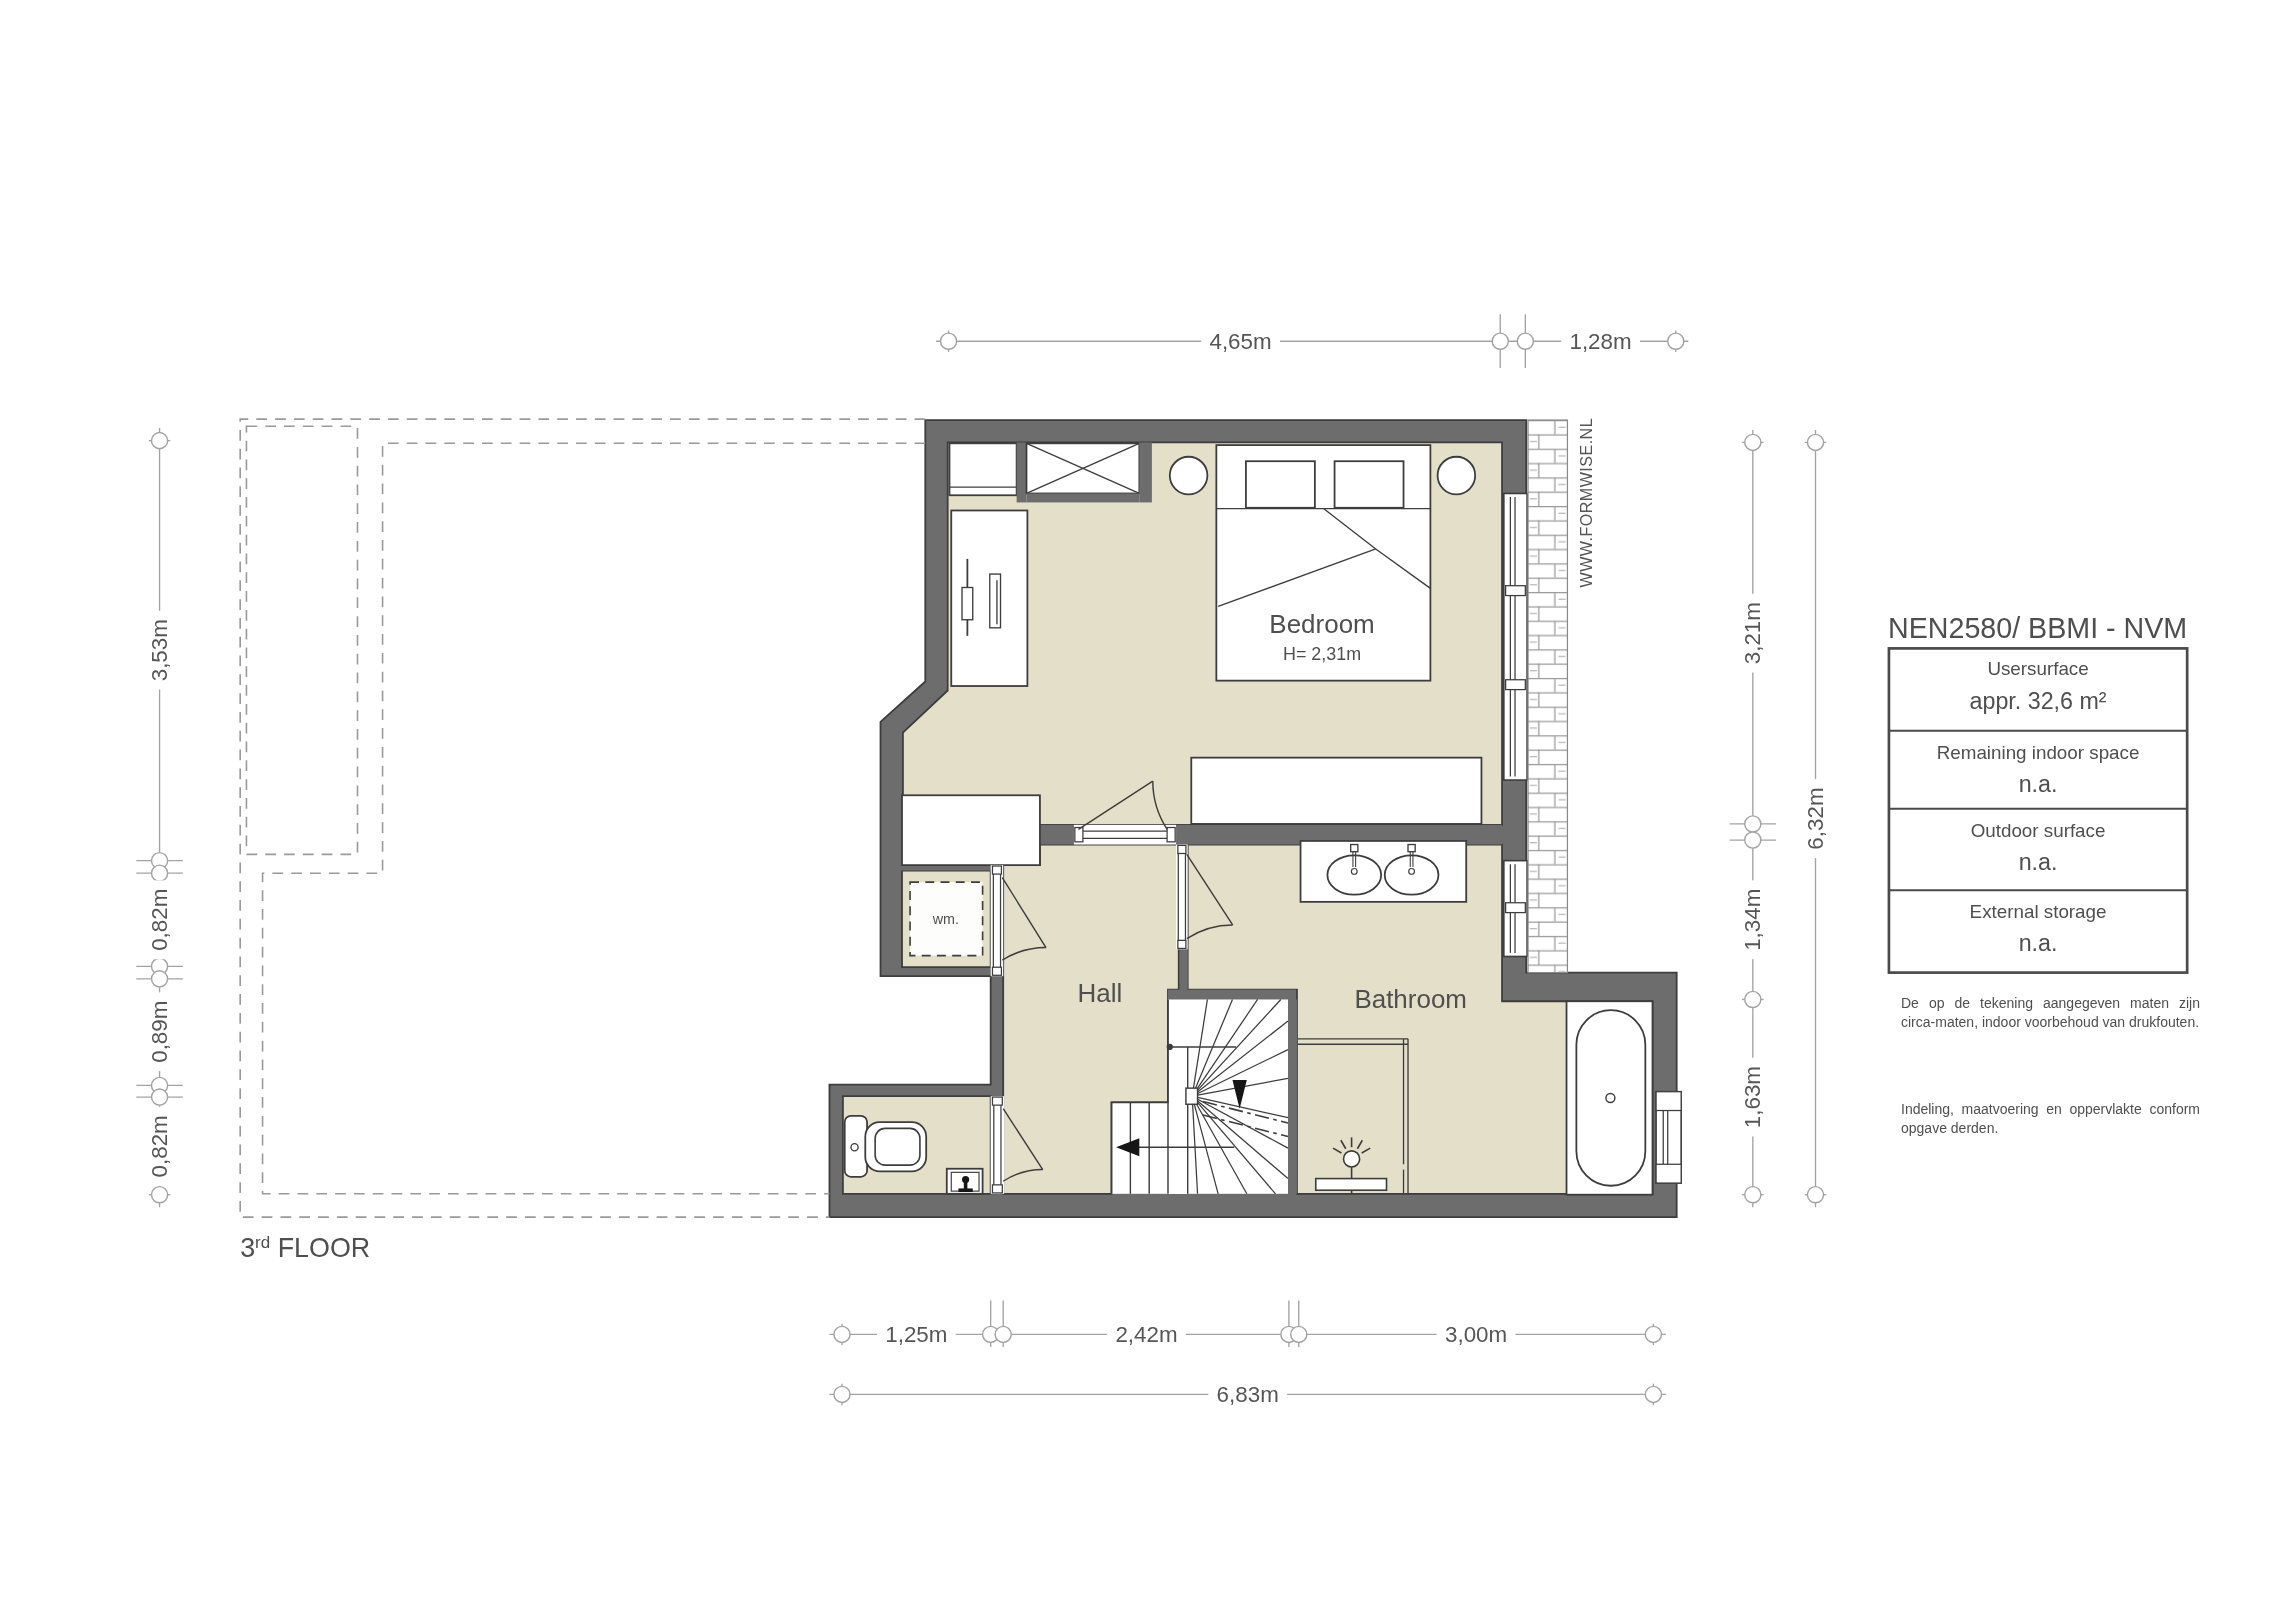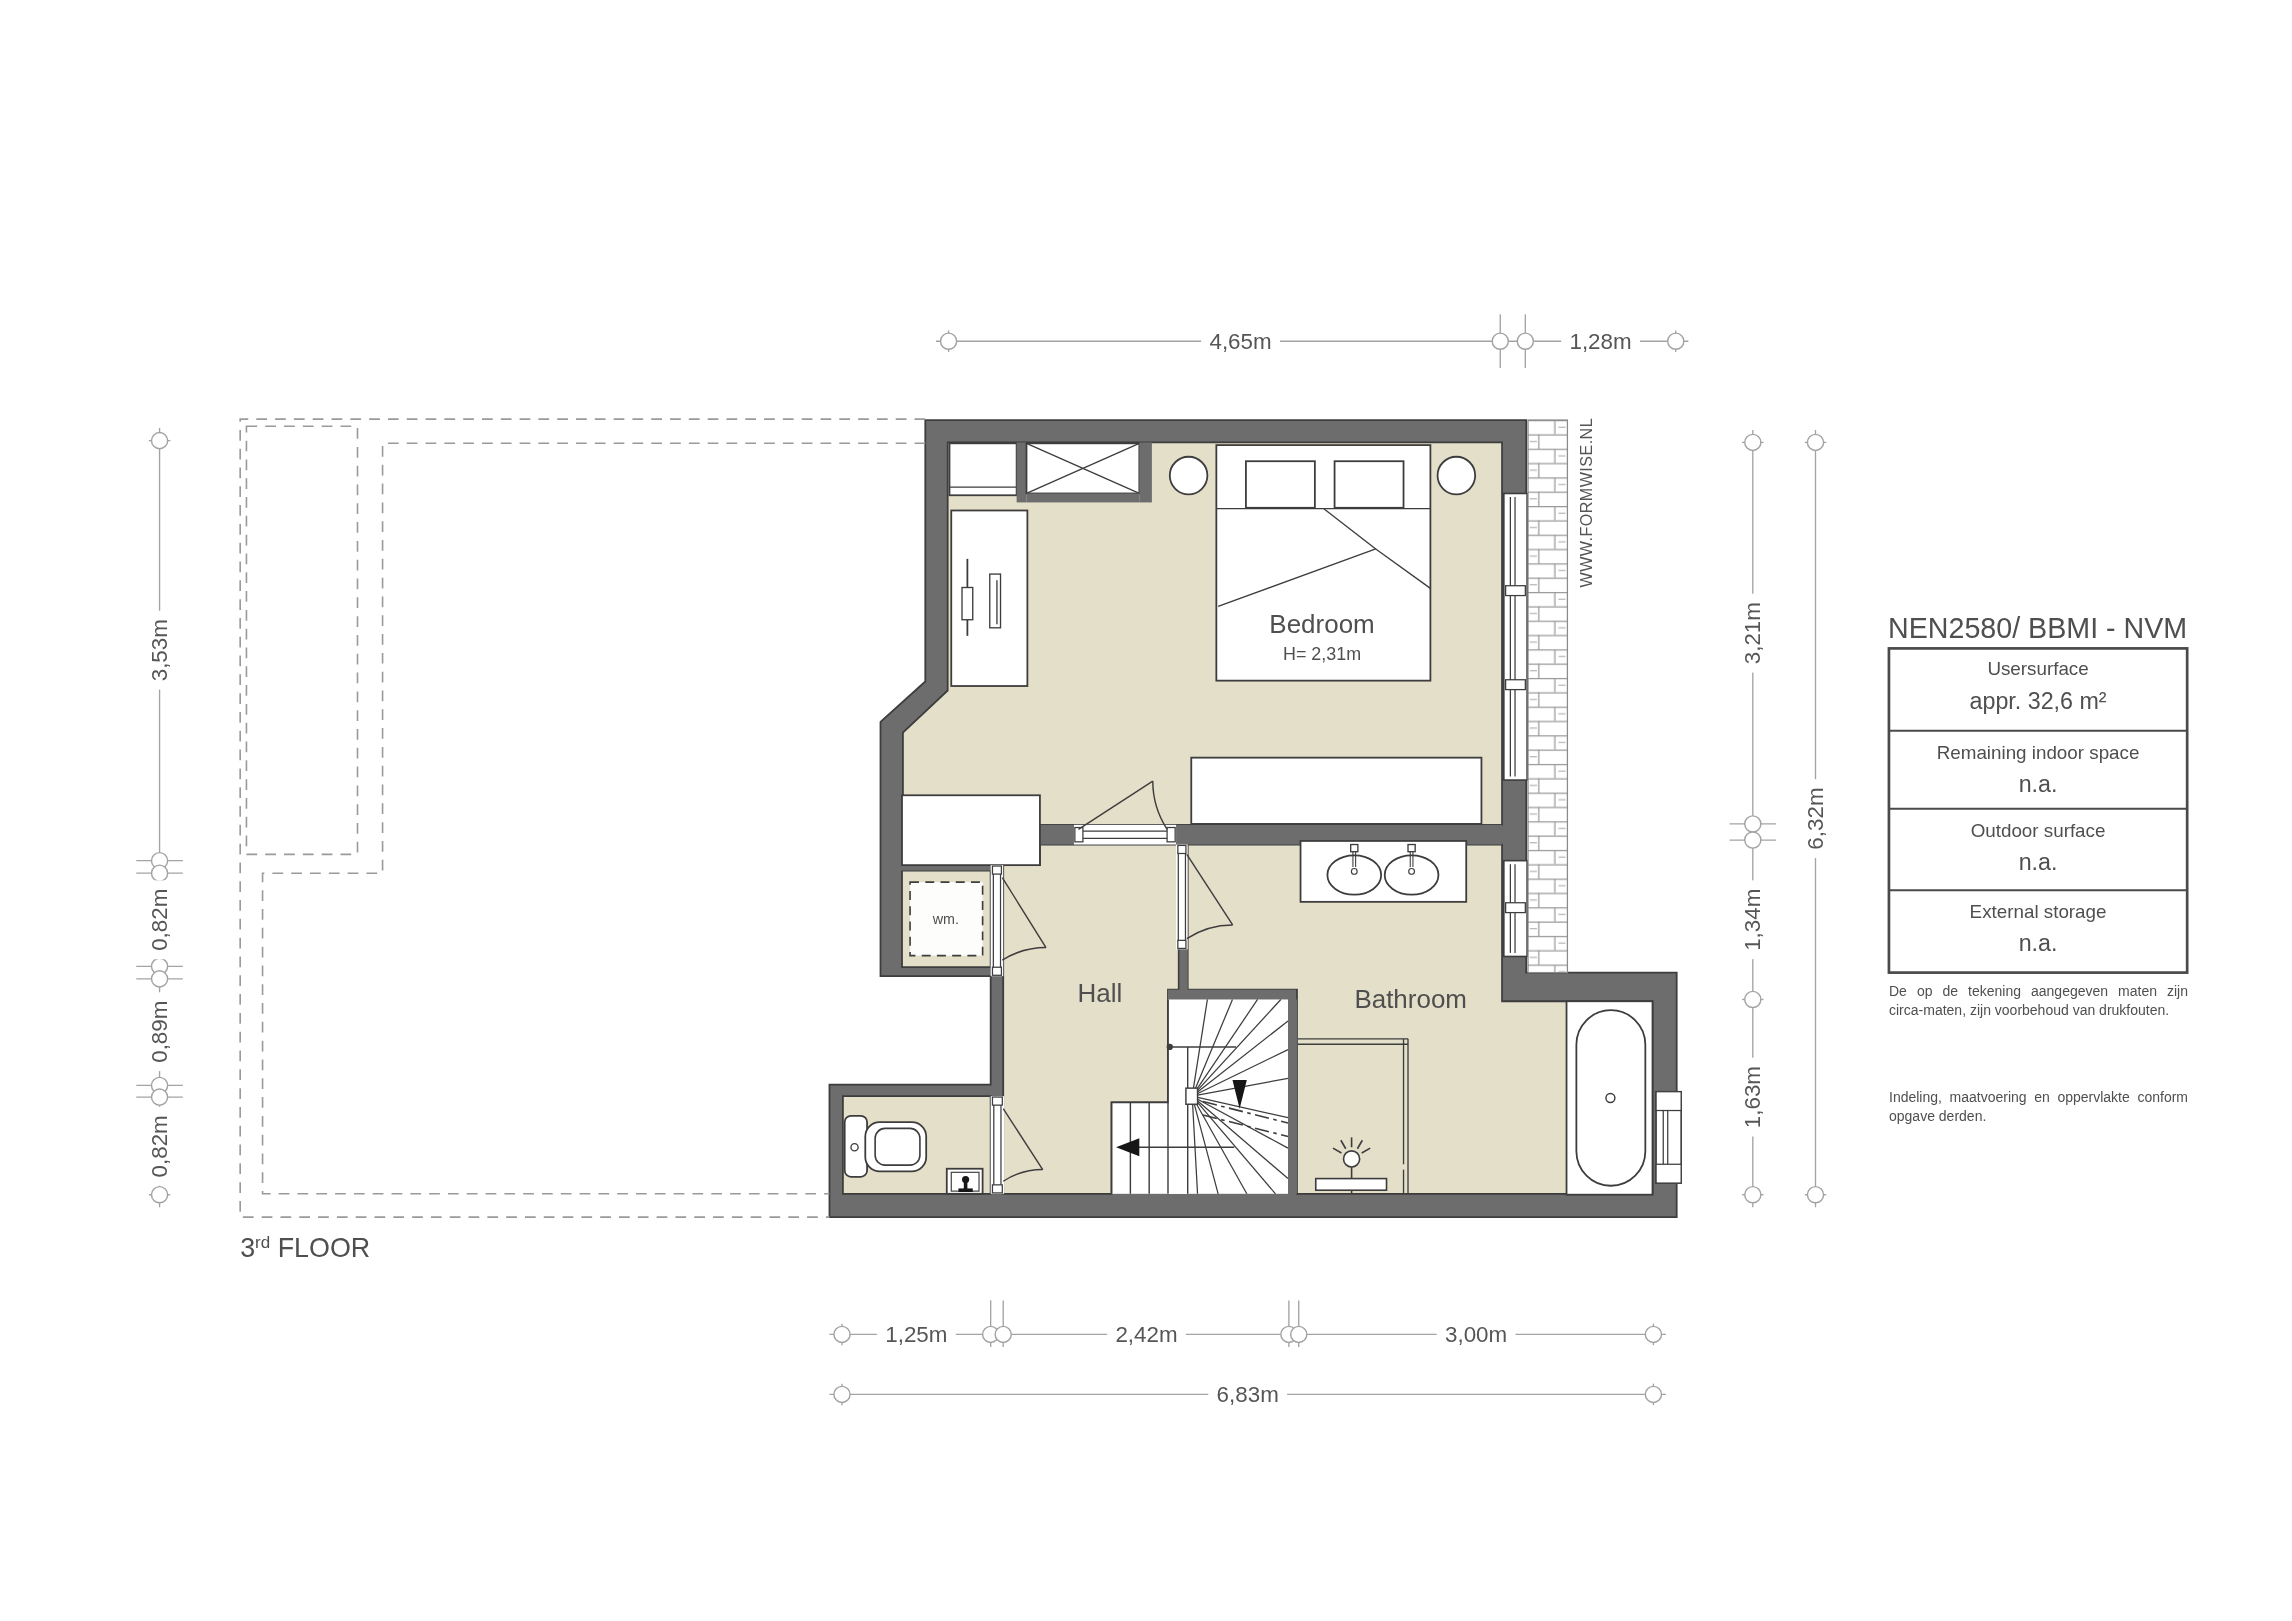--- a/index.html
+++ b/index.html
@@ -1,18 +1,18 @@
 <!DOCTYPE html>
 <html style="font-size:14.3px"><head><meta charset="utf-8">
 <style>
 html,body{margin:0;padding:0;background:#ffffff;width:2293px;height:1621px;overflow:hidden}
 svg{display:block;font-family:"Liberation Sans", sans-serif}
 text{font-family:"Liberation Sans", sans-serif}
 .disc{position:absolute;left:1889px;width:299px;font-family:"Liberation Sans", sans-serif;
- font-size:14px;color:#4f4f4f;line-height:19px;margin:0}
+ font-size:14px;color:#4f4f4f;line-height:19px;margin:12px}
 .j{text-align:justify;text-align-last:justify}
 </style></head>
 <body>
 <svg width="2293" height="1621" viewBox="0 0 2560 1810">
 <polygon points="1033,469 1704,469 1704,1086 1872,1086 1872,1359 926,1359 926,1211 1106,1211 1106,1090 983,1090 983,806 1033,761" fill="#6d6d6d" stroke="#3d3d3d" stroke-width="2"></polygon>
 <polygon points="1058,494 1677,494 1677,921 1161,921 1161,966 1008,966 1008,818 1058,771" fill="#e4dfc9" stroke="#3d3d3d" stroke-width="2"></polygon>
 <polygon points="1007,972 1106,972 1106,1080 1007,1080" fill="#e4dfc9" stroke="#3d3d3d" stroke-width="2"></polygon>
 <polygon points="1120,966 1161,966 1161,943 1316,943 1316,1105 1304,1105 1304,1231 1241,1231 1241,1333 1120,1333" fill="#e4dfc9" stroke="#3d3d3d" stroke-width="2"></polygon>
 <polygon points="1326,943 1677,943 1677,1118 1845,1118 1845,1333 1448,1333 1448,1105 1326,1105" fill="#e4dfc9" stroke="#3d3d3d" stroke-width="2"></polygon>
 <polygon points="941,1224 1106,1224 1106,1333 941,1333" fill="#e4dfc9" stroke="#3d3d3d" stroke-width="2"></polygon>
@@ -274,18 +274,18 @@
 <text x="2275.5" y="792" font-size="26" fill="#4f4f4f" text-anchor="middle">appr. 32,6 m²</text>
 <text x="2275.5" y="847" font-size="21" fill="#4f4f4f" text-anchor="middle">Remaining indoor space</text>
 <text x="2275.5" y="884" font-size="26" fill="#4f4f4f" text-anchor="middle">n.a.</text>
 <text x="2275.5" y="935" font-size="21" fill="#4f4f4f" text-anchor="middle">Outdoor surface</text>
 <text x="2275.5" y="971" font-size="26" fill="#4f4f4f" text-anchor="middle">n.a.</text>
 <text x="2275.5" y="1025" font-size="21" fill="#4f4f4f" text-anchor="middle">External storage</text>
 <text x="2275.5" y="1062" font-size="26" fill="#4f4f4f" text-anchor="middle">n.a.</text>
 </svg>
 <div class="disc" style="top:982px">
     <div class="j">De op de tekening aangegeven maten zijn</div>
-    <div>circa-maten, zijn voorbehoud van drukfouten.</div>
+    <div>circa-maten, indoor voorbehoud van drukfouten.</div>
   </div>
 <div class="disc" style="top:1088px">
     <div class="j">Indeling, maatvoering en oppervlakte conform</div>
     <div>opgave derden.</div>
   </div>
 
 </body></html>

